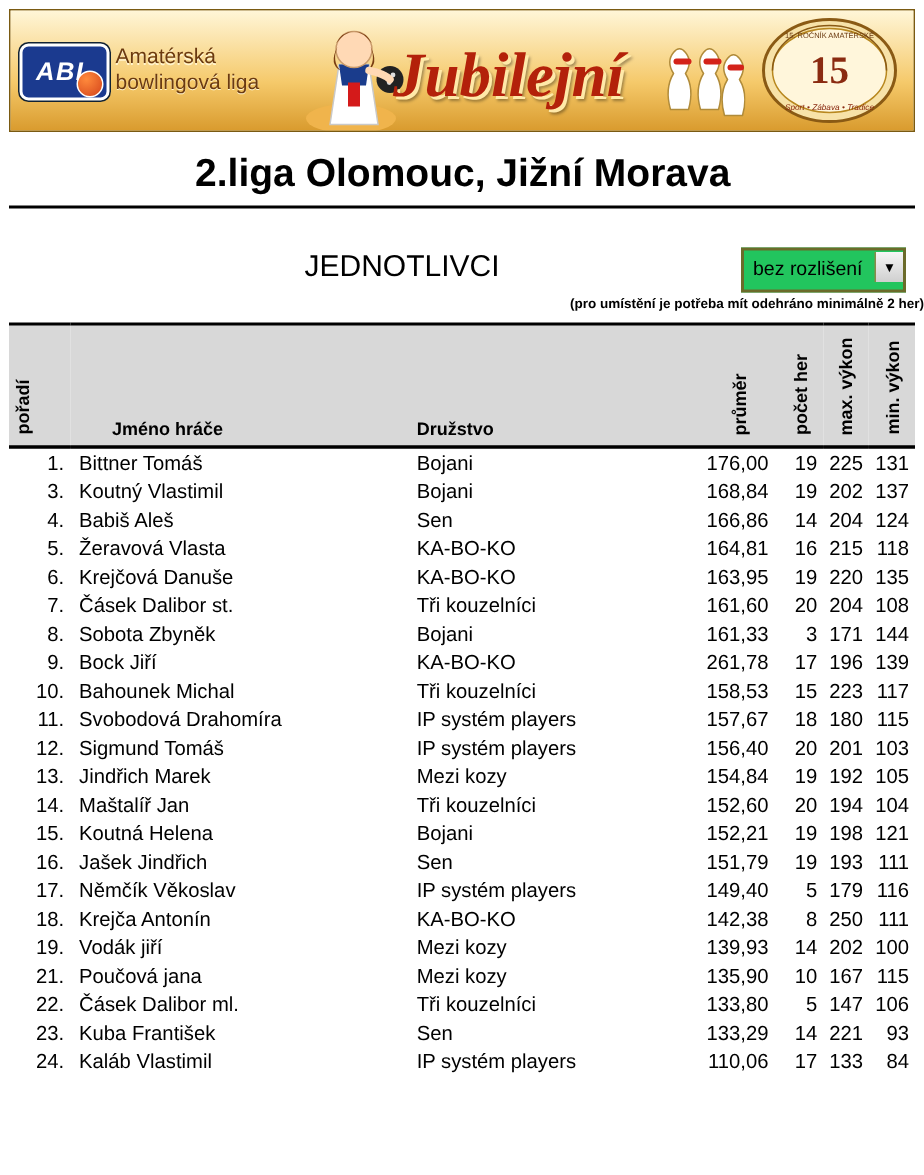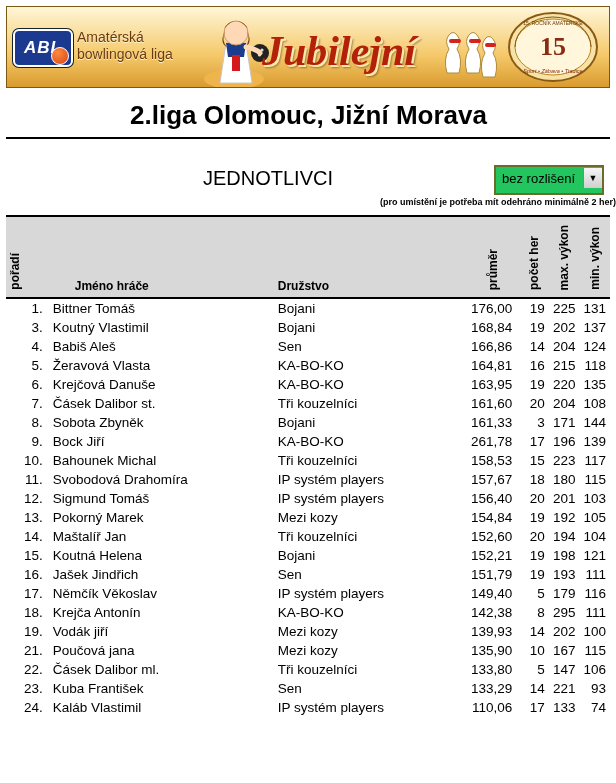--- a/index.html
+++ b/index.html
@@ -333,21 +333,21 @@
             <td class="rank">12.</td>
             <td class="name">Sigmund Tomáš</td>
             <td class="team">IP systém players</td>
             <td class="avg">156,40</td>
             <td class="num">20</td>
             <td class="num">201</td>
             <td class="num">103</td>
           </tr>
           <tr>
             <td class="rank">13.</td>
-            <td class="name">Pokorný Marek</td>
+            <td class="name">Jindřich Marek</td>
             <td class="team">Mezi kozy</td>
             <td class="avg">154,84</td>
             <td class="num">19</td>
             <td class="num">192</td>
             <td class="num">105</td>
           </tr>
           <tr>
             <td class="rank">14.</td>
             <td class="name">Maštalíř Jan</td>
             <td class="team">Tři kouzelníci</td>
@@ -382,21 +382,21 @@
             <td class="num">5</td>
             <td class="num">179</td>
             <td class="num">116</td>
           </tr>
           <tr>
             <td class="rank">18.</td>
             <td class="name">Krejča Antonín</td>
             <td class="team">KA-BO-KO</td>
             <td class="avg">142,38</td>
             <td class="num">8</td>
-            <td class="num">295</td>
+            <td class="num">250</td>
             <td class="num">111</td>
           </tr>
           <tr>
             <td class="rank">19.</td>
             <td class="name">Vodák jiří</td>
             <td class="team">Mezi kozy</td>
             <td class="avg">139,93</td>
             <td class="num">14</td>
             <td class="num">202</td>
             <td class="num">100</td>
@@ -428,19 +428,19 @@
             <td class="num">221</td>
             <td class="num">93</td>
           </tr>
           <tr>
             <td class="rank">24.</td>
             <td class="name">Kaláb Vlastimil</td>
             <td class="team">IP systém players</td>
             <td class="avg">110,06</td>
             <td class="num">17</td>
             <td class="num">133</td>
-            <td class="num">74</td>
+            <td class="num">84</td>
           </tr>
         </tbody>
     </table>
   </div>
 
 </div>
 
 </body></html>

